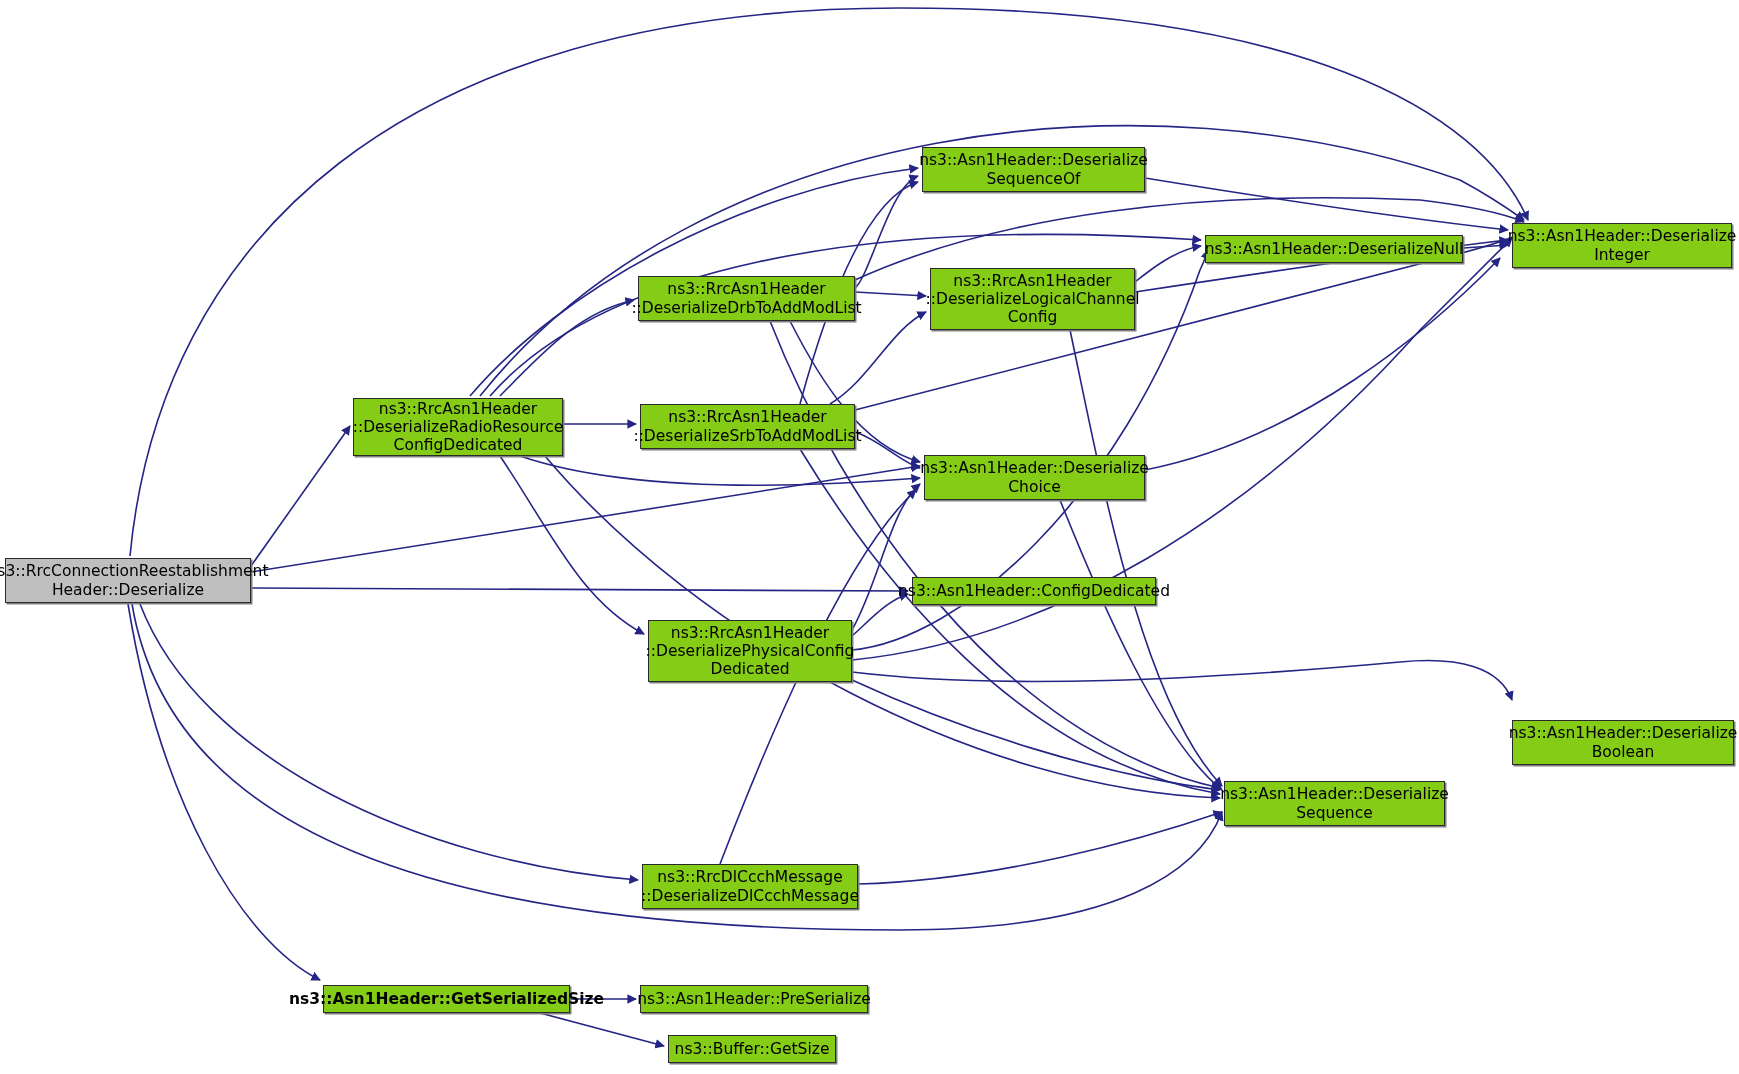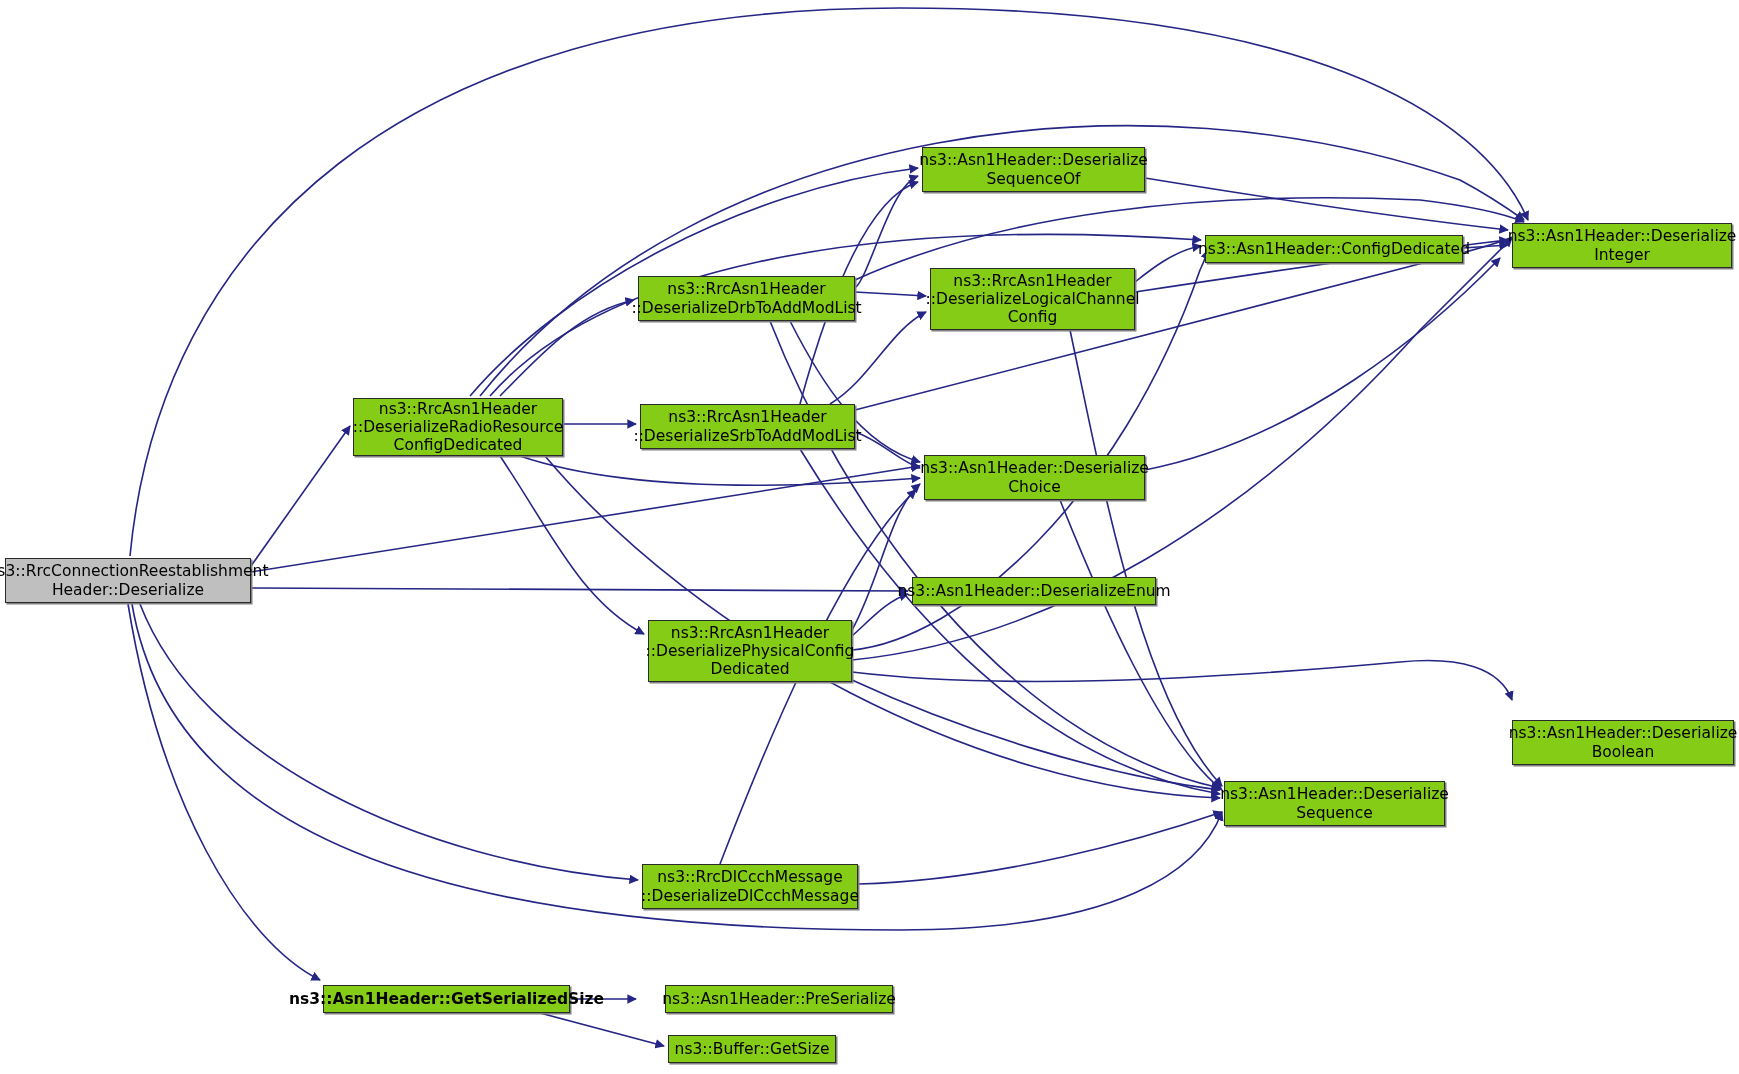--- a/index.html
+++ b/index.html
@@ -102,40 +102,40 @@
       <div class="node" style="left: 930px; top: 268px; width: 205px; height: 62px;">
         <span>ns3::RrcAsn1Header
 ::DeserializeLogicalChannel
 Config</span>
       </div>
       <div class="node" style="left: 924px; top: 455px; width: 221px; height: 45px;">
         <span>ns3::Asn1Header::Deserialize
 Choice</span>
       </div>
       <div class="node" style="left: 912px; top: 577px; width: 244px; height: 28px;">
-        <span>ns3::Asn1Header::DeserializeEnum</span>
+        <span>ns3::Asn1Header::ConfigDedicated</span>
       </div>
       <div class="node" style="left: 1205px; top: 235px; width: 258px; height: 28px;">
-        <span>ns3::Asn1Header::ConfigDedicated</span>
+        <span>ns3::Asn1Header::DeserializeNull</span>
       </div>
       <div class="node" style="left: 1224px; top: 781px; width: 221px; height: 45px;">
         <span>ns3::Asn1Header::Deserialize
 Sequence</span>
       </div>
       <div class="node" style="left: 1512px; top: 223px; width: 220px; height: 45px;">
         <span>ns3::Asn1Header::Deserialize
 Integer</span>
       </div>
       <div class="node" style="left: 1512px; top: 720px; width: 222px; height: 45px;">
         <span>ns3::Asn1Header::Deserialize
 Boolean</span>
       </div>
       <div class="node" style="left: 323px; top: 985px; width: 247px; height: 28px; font-weight: bold;">
         <span>ns3::Asn1Header::GetSerializedSize</span>
       </div>
-      <div class="node" style="left: 640px; top: 985px; width: 228px; height: 28px; margin-left: 25px;">
+      <div class="node" style="left: 640px; top: 985px; width: 228px; height: 28px;">
         <span>ns3::Asn1Header::PreSerialize</span>
       </div>
       <div class="node" style="left: 668px; top: 1035px; width: 168px; height: 28px;">
         <span>ns3::Buffer::GetSize</span>
       </div>
     </div>
 </div>
 
 </body></html>

